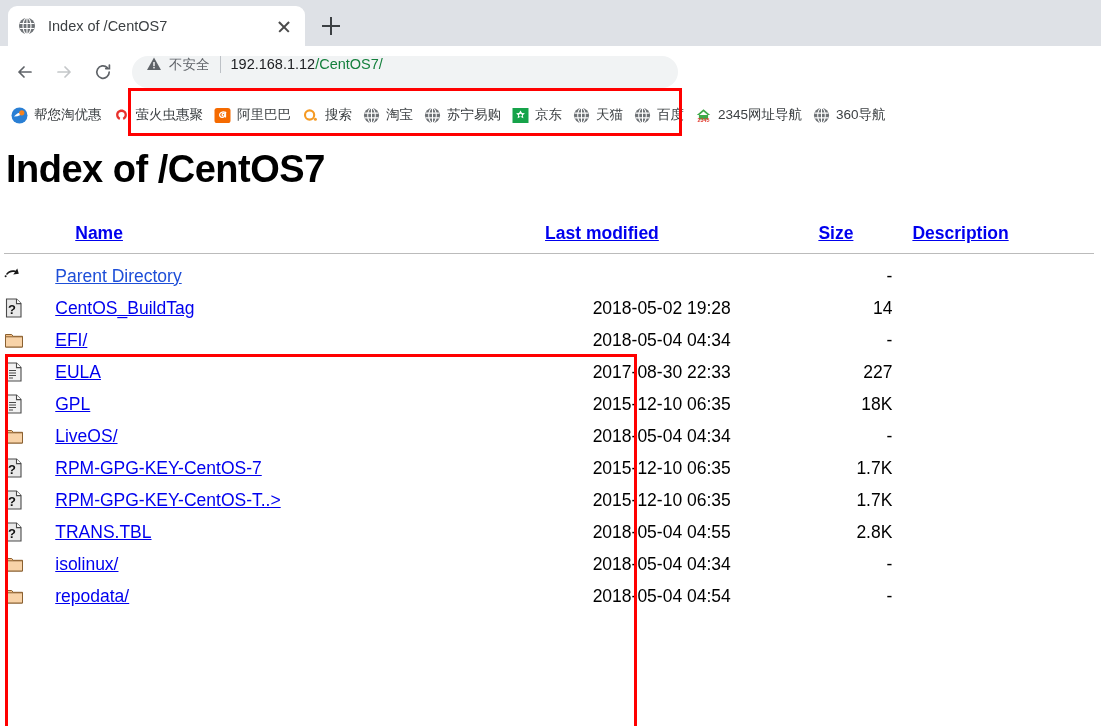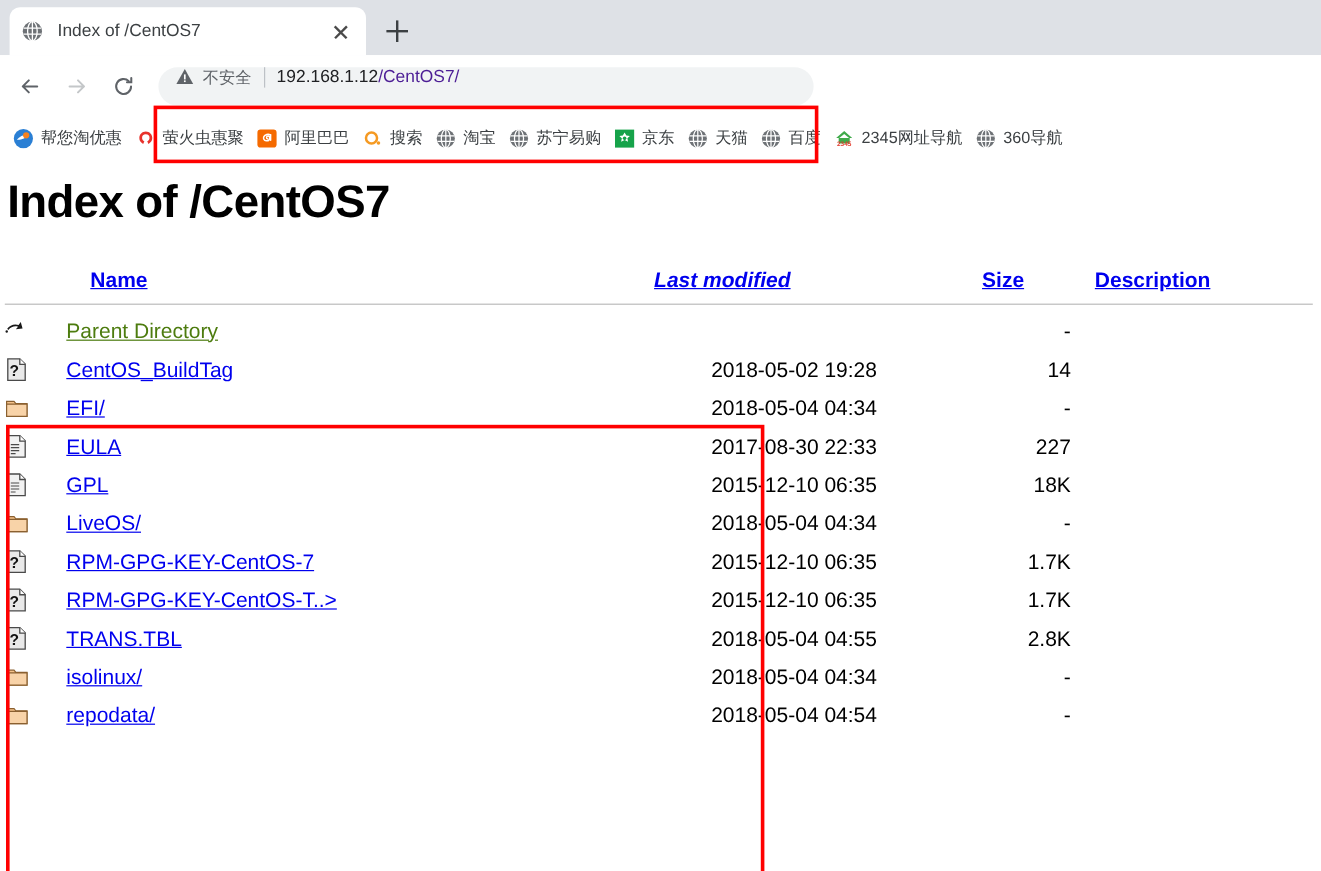--- a/index.html
+++ b/index.html
@@ -117,21 +117,21 @@
     width: 1px; height: 17px;
     background: #bdc1c6;
     margin: 0 10px;
     flex: 0 0 1px;
   }
   #url-text {
     font-size: 14.5px;
     color: #202124;
     white-space: nowrap;
   }
-  #url-text .url-path { color: #4c1d95; }
+  #url-text .url-path { color: #15803d; }
 
   
   #anno-omnibox {
     position: absolute;
     left: 128px; top: 42px;
     width: 554px; height: 48px;
     border: 3px solid #ff0000;
     pointer-events: none;
     z-index: 20;
   }
@@ -211,41 +211,41 @@
     text-align: left;
     padding-left: 20px;
   }
   #dir-table thead th a {
     color: #0000ee;
     text-decoration: underline;
     font-weight: bold;
     font-size: 17.5px;
   }
   #th-name    { text-align: center; }
-  #th-date    { text-align: left; font-style: italic; }
+  #th-date    { text-align: left; }
   #th-size    { text-align: left; }
   #th-desc    { text-align: left; }
 
   #hr-row td {
     padding: 0;
   }
   #hr-line {
     height: 1px;
     background: #bbbbbb;
     width: 1090px;
     margin: 4px 0 6px 0;
   }
 
   #dir-table tbody tr { height: 32px; }
   #dir-table tbody td.cell-name a {
     color: #0000ee;
     text-decoration: underline;
   }
   #dir-table tbody tr.visited td.cell-name a {
-    color: #4d7c0f;
+    color: #1d4ed8;
   }
   td.cell-date { text-align: center; padding-left: 2px; }
   td.cell-size { text-align: right; padding-right: 3px; }
   td.cell-desc { text-align: left; }
 
   .ficon { width: 20px; height: 22px; display: block; }
 
   
   #anno-listing {
     position: absolute;

